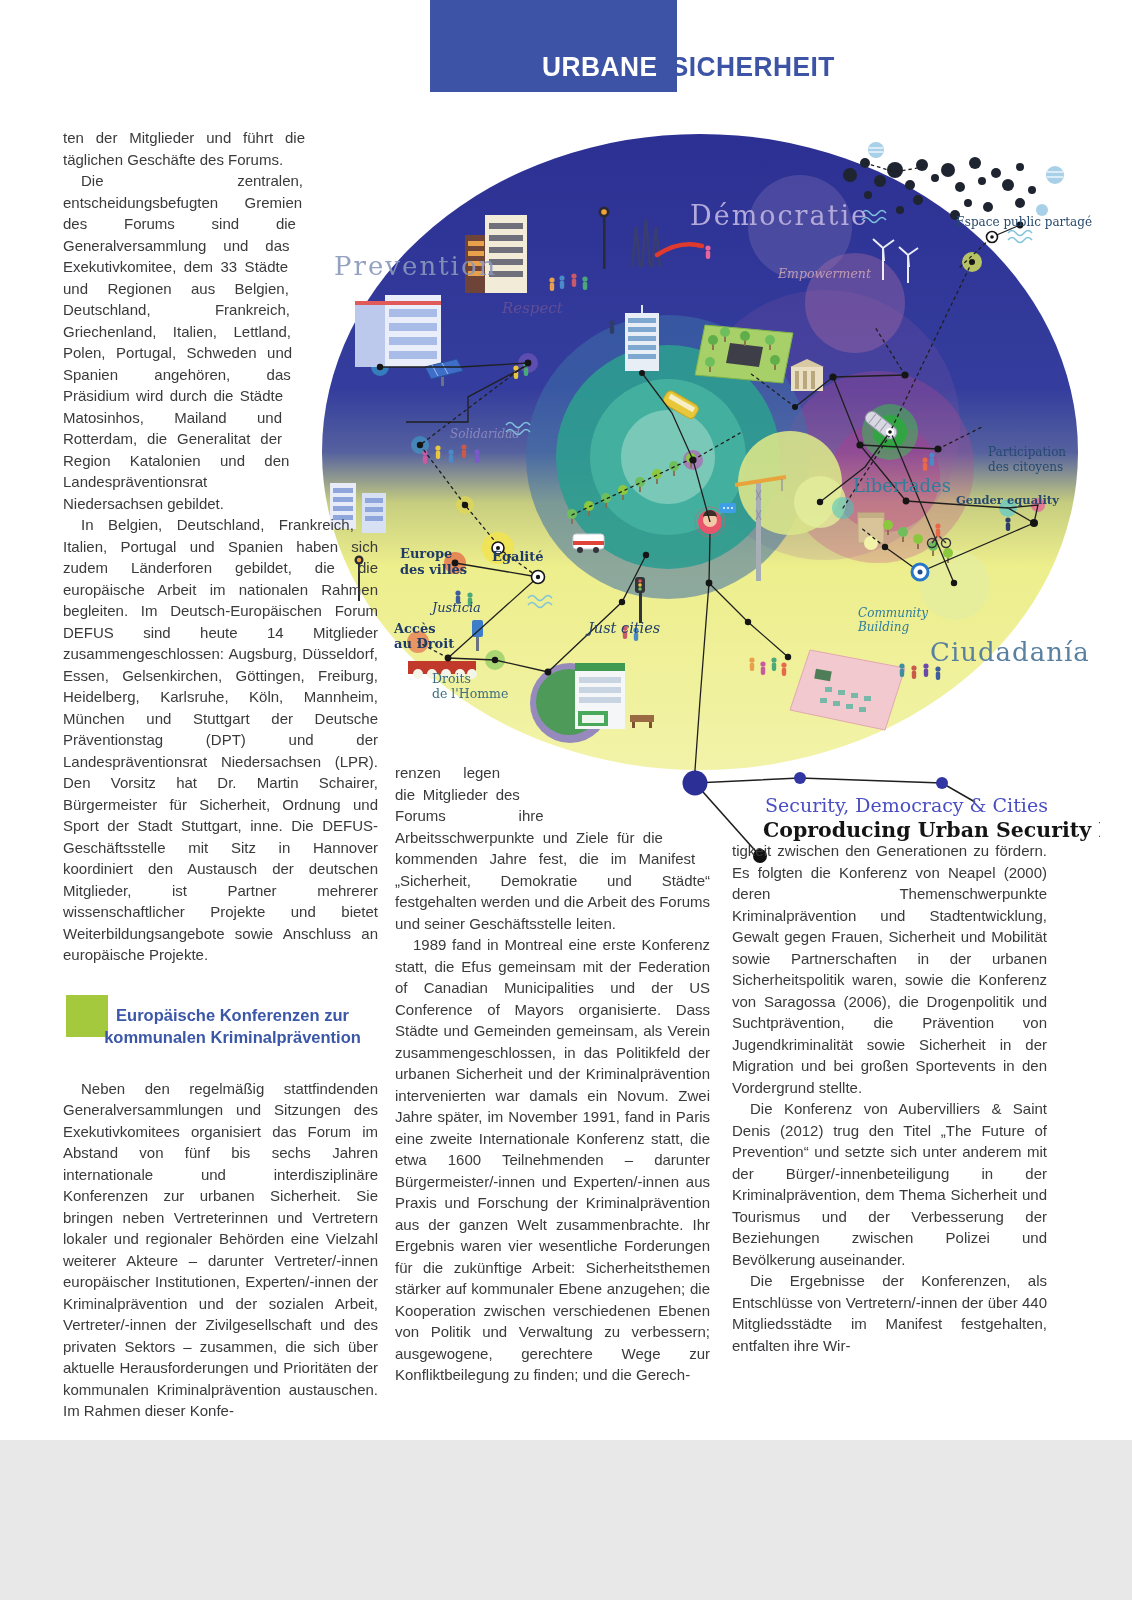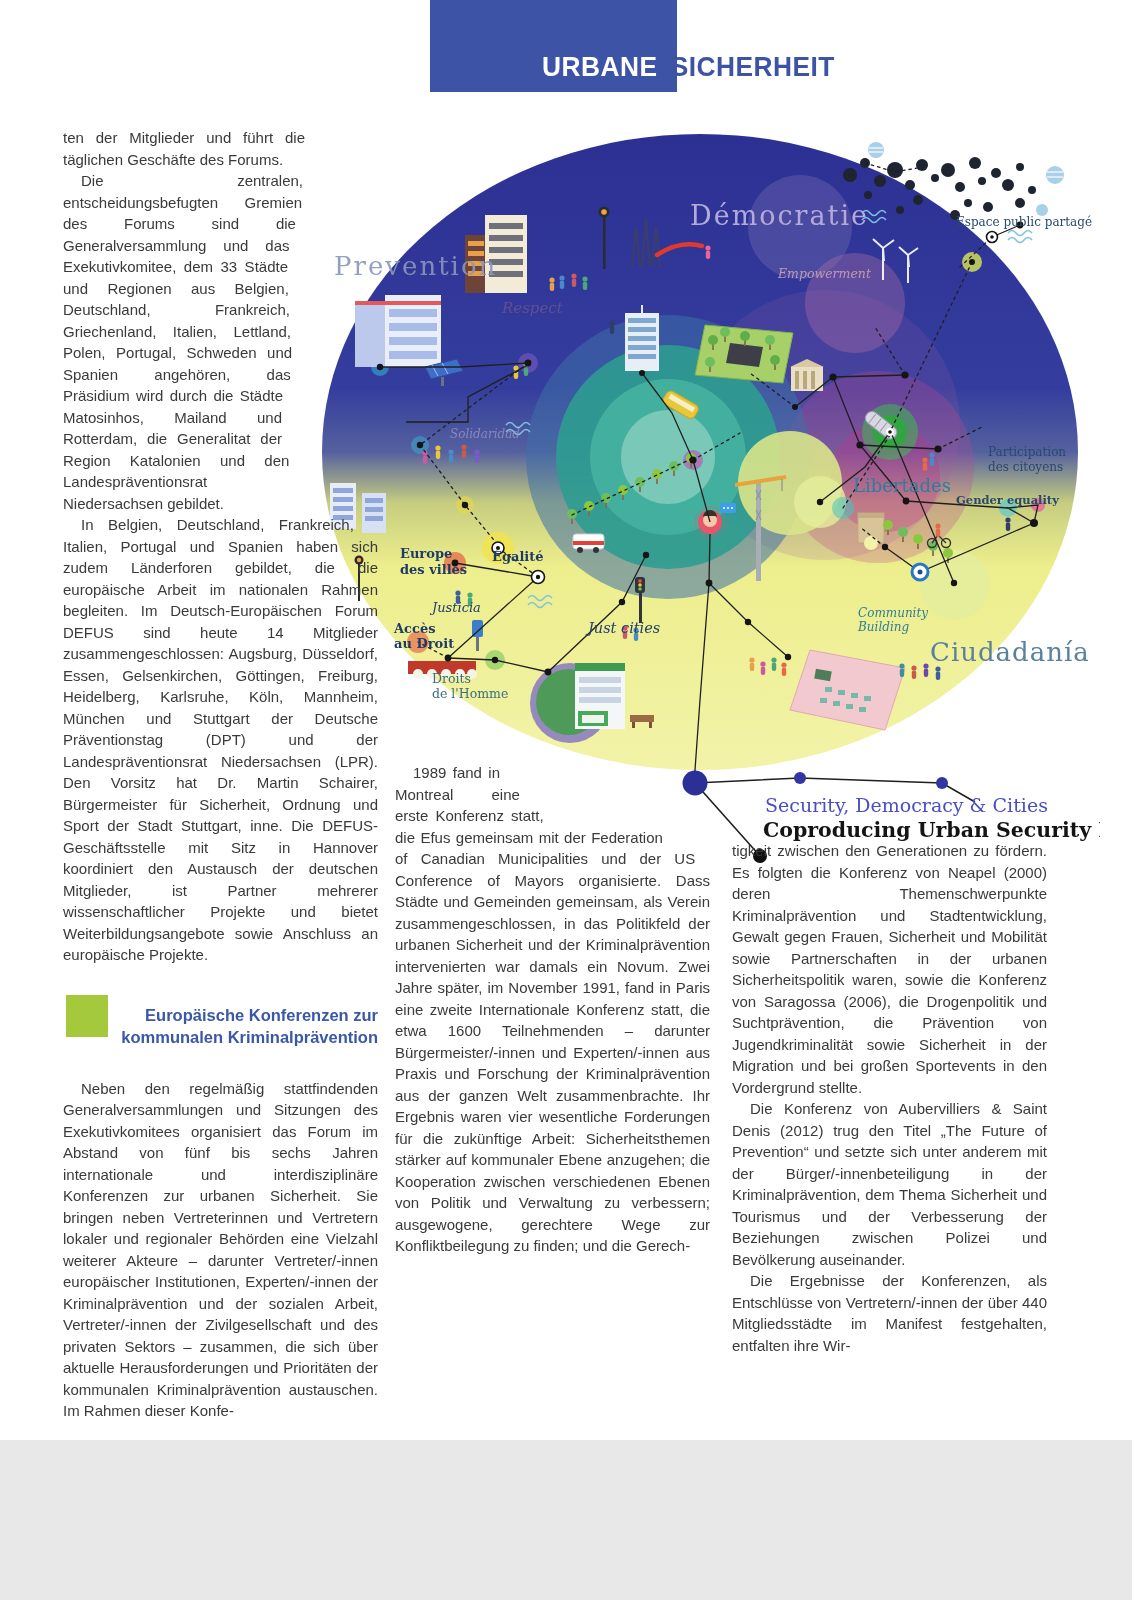--- a/index.html
+++ b/index.html
@@ -26,21 +26,21 @@
   
   .wrap-circle{float:right;width:96px;height:560px;margin-top:92px;
       shape-outside:polygon(30px 0px,26px 88px,12px 135px,18px 250px,0px 300px,45px 370px,72px 380px,96px 395px,96px 0px);
       shape-margin:6px;}
   .wrap-circle-mid{float:right;width:230px;height:92px;
       shape-outside:polygon(28px 0px,70px 38px,205px 60px,230px 92px,230px 0px);
       shape-margin:8px;}
 
   
   .sec-head{position:relative;margin:38px 0 30px 0;padding-left:24px;font-weight:bold;
-            font-size:16.5px;line-height:22px;color:#3A57A8;text-align:right;}
+            font-size:16.5px;line-height:22px;color:#3A57A8;text-align:center;}
   .sec-head .green-sq{position:absolute;left:3px;top:-9px;width:42px;height:42px;background:#A5C93C;z-index:0;}
   .sec-head .ht{position:relative;z-index:1;}
 
   
   .foot-journal{position:absolute;left:53px;top:1528px;font-weight:bold;font-size:17px;color:#1d1d1f;}
   .foot-issue{margin-left:34px;}
   .foot-bar{position:absolute;left:1044px;top:1512px;width:5px;height:82px;background:#98A2CE;}
   .foot-page{position:absolute;left:1072px;top:1522px;font-weight:bold;font-size:20px;color:#be185d;}
 
   
@@ -548,20 +548,21 @@
     <p class="ind">In Belgien, Deutschland, Frankreich, Italien, Portugal und Spanien haben sich zudem Länderforen gebildet, die die europäische Arbeit im nationalen Rahmen begleiten. Im Deutsch-Europäischen Forum DEFUS sind heute 14 Mitglieder zusammengeschlossen: Augsburg, Düsseldorf, Essen, Gelsenkirchen, Göttingen, Freiburg, Heidelberg, Karlsruhe, Köln, Mannheim, München und Stuttgart der Deutsche Präventionstag (DPT) und der Landespräventionsrat Niedersachsen (LPR). Den Vorsitz hat Dr. Martin Schairer, Bürgermeister für Sicherheit, Ordnung und Sport der Stadt Stuttgart, inne. Die DEFUS-Geschäftsstelle mit Sitz in Hannover koordiniert den Austausch der deutschen Mitglieder, ist Partner mehrerer wissenschaftlicher Projekte und bietet Weiterbildungsangebote sowie Anschluss an europäische Projekte.</p>
     <div class="sec-head">
       <span class="green-sq"></span>
       <span class="ht">Europäische Konferenzen zur kommunalen Kriminalprävention</span>
     </div>
     <p class="ind">Neben den regelmäßig stattfindenden Generalversammlungen und Sitzungen des Exekutivkomitees organisiert das Forum im Abstand von fünf bis sechs Jahren internationale und interdisziplinäre Konferenzen zur urbanen Sicherheit. Sie bringen neben Vertreterinnen und Vertretern lokaler und regionaler Behörden eine Vielzahl weiterer Akteure – darunter Vertreter/-innen europäischer Institutionen, Experten/-innen der Kriminalprävention und der sozialen Arbeit, Vertreter/-innen der Zivilgesellschaft und des privaten Sektors – zusammen, die sich über aktuelle Herausforderungen und Prioritäten der kommunalen Kriminalprävention austauschen. Im Rahmen dieser Konfe-</p>
   </div>
 
   <div class="col" id="col-mid">
     <div class="wrap-circle-mid"></div>
+    <p>renzen legen die Mitglieder des Forums ihre Arbeitsschwerpunkte und Ziele für die kommenden Jahre fest, die im Manifest „Sicherheit, Demokratie und Städte“ festgehalten werden und die Arbeit des Forums und seiner Geschäftsstelle leiten.</p>
     <p class="ind">1989 fand in Montreal eine erste Konferenz statt, die Efus gemeinsam mit der Federation of Canadian Municipalities und der US Conference of Mayors organisierte. Dass Städte und Gemeinden gemeinsam, als Verein zusammengeschlossen, in das Politikfeld der urbanen Sicherheit und der Kriminalprävention intervenierten war damals ein Novum. Zwei Jahre später, im November 1991, fand in Paris eine zweite Internationale Konferenz statt, die etwa 1600 Teilnehmenden – darunter Bürgermeister/-innen und Experten/-innen aus Praxis und Forschung der Kriminalprävention aus der ganzen Welt zusammenbrachte. Ihr Ergebnis waren vier wesentliche Forderungen für die zukünftige Arbeit: Sicherheitsthemen stärker auf kommunaler Ebene anzugehen; die Kooperation zwischen verschiedenen Ebenen von Politik und Verwaltung zu verbessern; ausgewogene, gerechtere Wege zur Konfliktbeilegung zu finden; und die Gerech-</p>
   </div>
 
   <div class="col" id="col-right">
     <p>tigkeit zwischen den Generationen zu fördern. Es folgten die Konferenz von Neapel (2000) deren Themenschwerpunkte Kriminalprävention und Stadtentwicklung, Gewalt gegen Frauen, Sicherheit und Mobilität sowie Partnerschaften in der urbanen Sicherheitspolitik waren, sowie die Konferenz von Saragossa (2006), die Drogenpolitik und Suchtprävention, die Prävention von Jugendkriminalität sowie Sicherheit in der Migration und bei großen Sportevents in den Vordergrund stellte.</p>
     <p class="ind">Die Konferenz von Aubervilliers &amp; Saint Denis (2012) trug den Titel „The Future of Prevention“ und setzte sich unter anderem mit der Bürger/-innenbeteiligung in der Kriminalprävention, dem Thema Sicherheit und Tourismus und der Verbesserung der Beziehungen zwischen Polizei und Bevölkerung auseinander.</p>
     <p class="ind">Die Ergebnisse der Konferenzen, als Entschlüsse von Vertretern/-innen der über 440 Mitgliedsstädte im Manifest festgehalten, entfalten ihre Wir-</p>
   </div>
 
   <div class="foot-journal">

